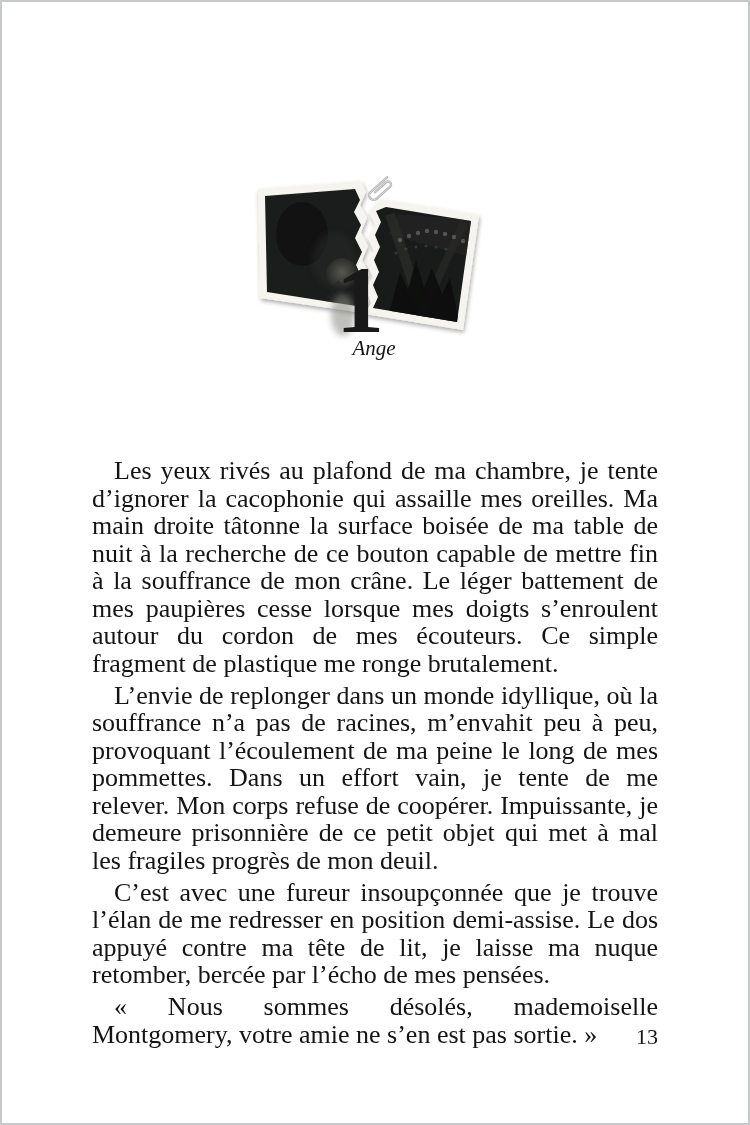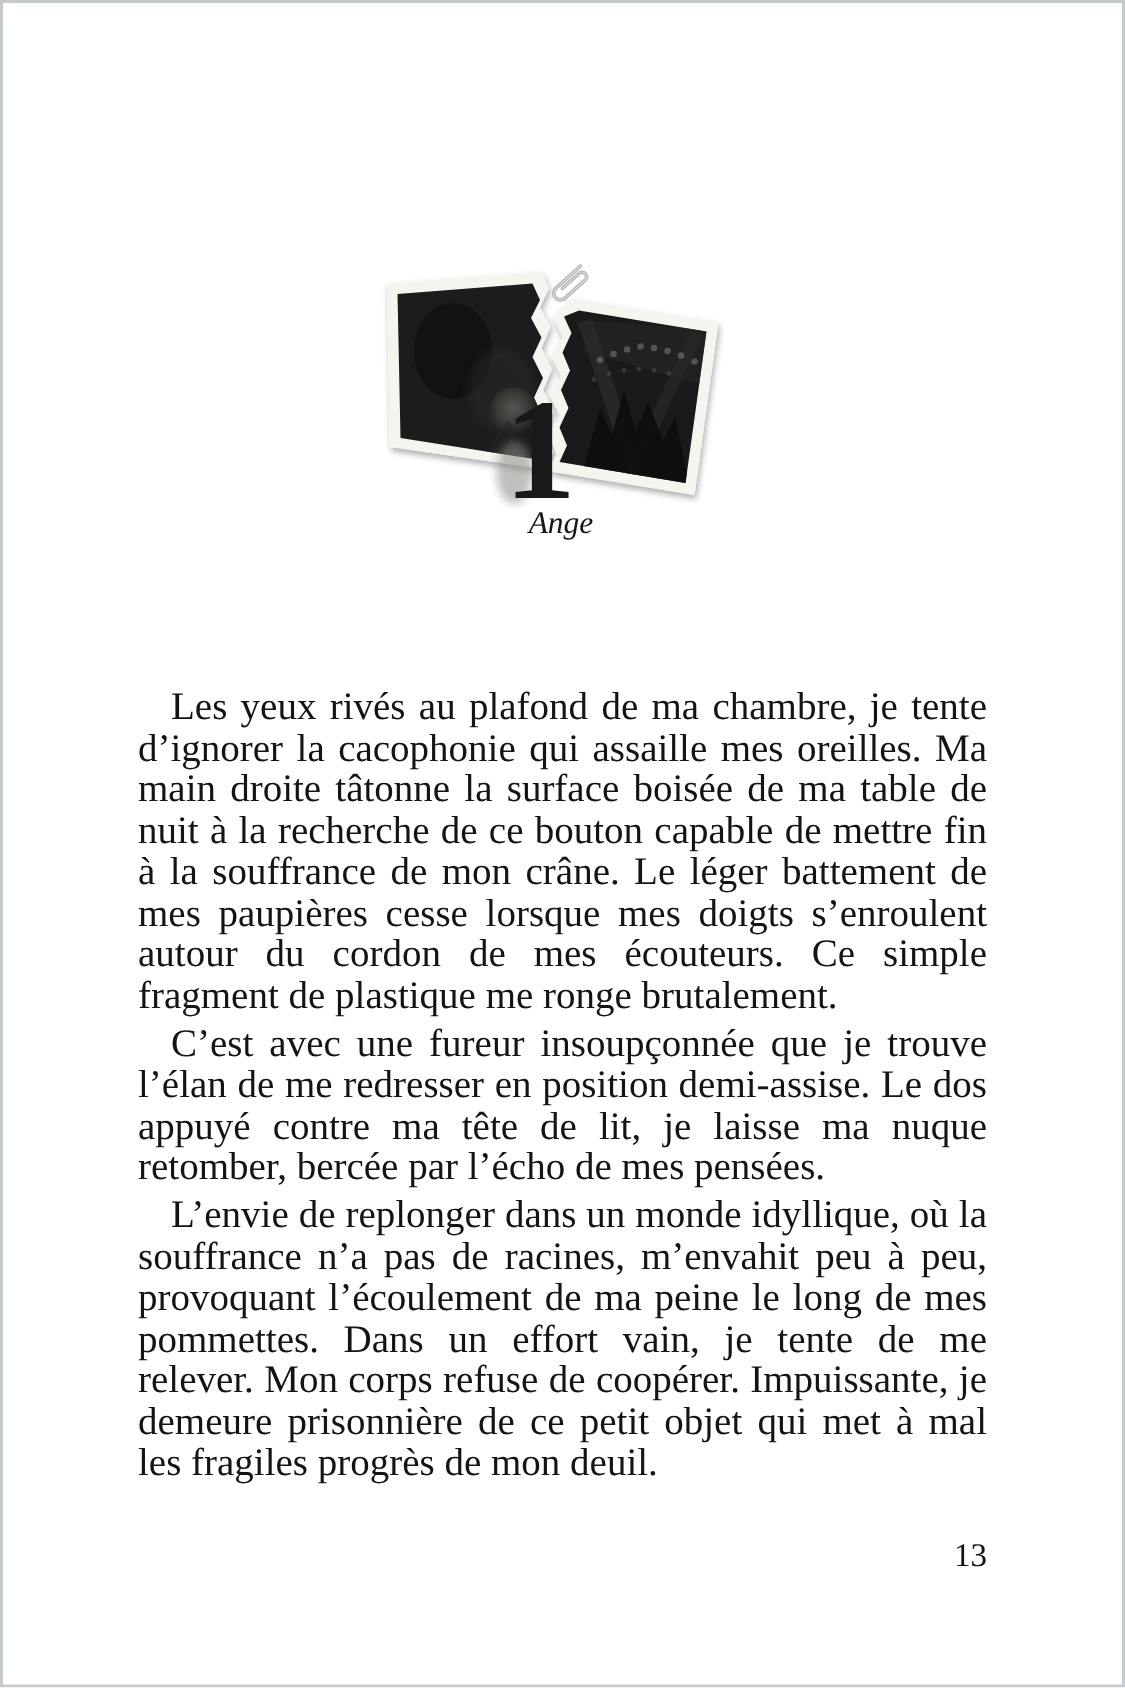--- a/index.html
+++ b/index.html
@@ -140,19 +140,20 @@
       <path d="M -4,-13 V 9 A 4.5,4.5 0 0 0 5,9 V -9 A 3,3 0 0 0 -1,-9 V 6" fill="none" stroke="#dedede" stroke-width="0.8" stroke-linecap="round"></path>
     </g>
   </svg>
 
   <div class="chapter-number">1</div>
 
   <div class="chapter-title">Ange</div>
 
   <div class="body-text">
     <p>Les yeux rivés au plafond de ma chambre, je tente d’ignorer la cacophonie qui assaille mes oreilles. Ma main droite tâtonne la surface boisée de ma table de nuit à la recherche de ce bouton capable de mettre fin à la souffrance de mon crâne. Le léger battement de mes paupières cesse lorsque mes doigts s’enroulent autour du cordon de mes écouteurs. Ce simple fragment de plastique me ronge brutalement.</p>
+    <p>L’envie de replonger dans un monde idyllique, où la souffrance n’a pas de racines, m’envahit peu à peu, provoquant l’écoulement de ma peine le long de mes pommettes. Dans un effort vain, je tente de me relever. Mon corps refuse de coopérer. Impuissante, je demeure prisonnière de ce petit objet qui met à mal les fragiles progrès de mon deuil.</p>
     <p>C’est avec une fureur insoupçonnée que je trouve l’élan de me redresser en position demi-assise. Le dos appuyé contre ma tête de lit, je laisse ma nuque retomber, bercée par l’écho de mes pensées.</p>
-    <p>L’envie de replonger dans un monde idyllique, où la souffrance n’a pas de racines, m’envahit peu à peu, provoquant l’écoulement de ma peine le long de mes pommettes. Dans un effort vain, je tente de me relever. Mon corps refuse de coopérer. Impuissante, je demeure prisonnière de ce petit objet qui met à mal les fragiles progrès de mon deuil.</p>
+    <p>« Nous sommes désolés, mademoiselle Montgomery, votre amie ne s’en est pas sortie. »</p>
   </div>
 
   <div class="page-number">13</div>
 
 </div>
 
 </body></html>

